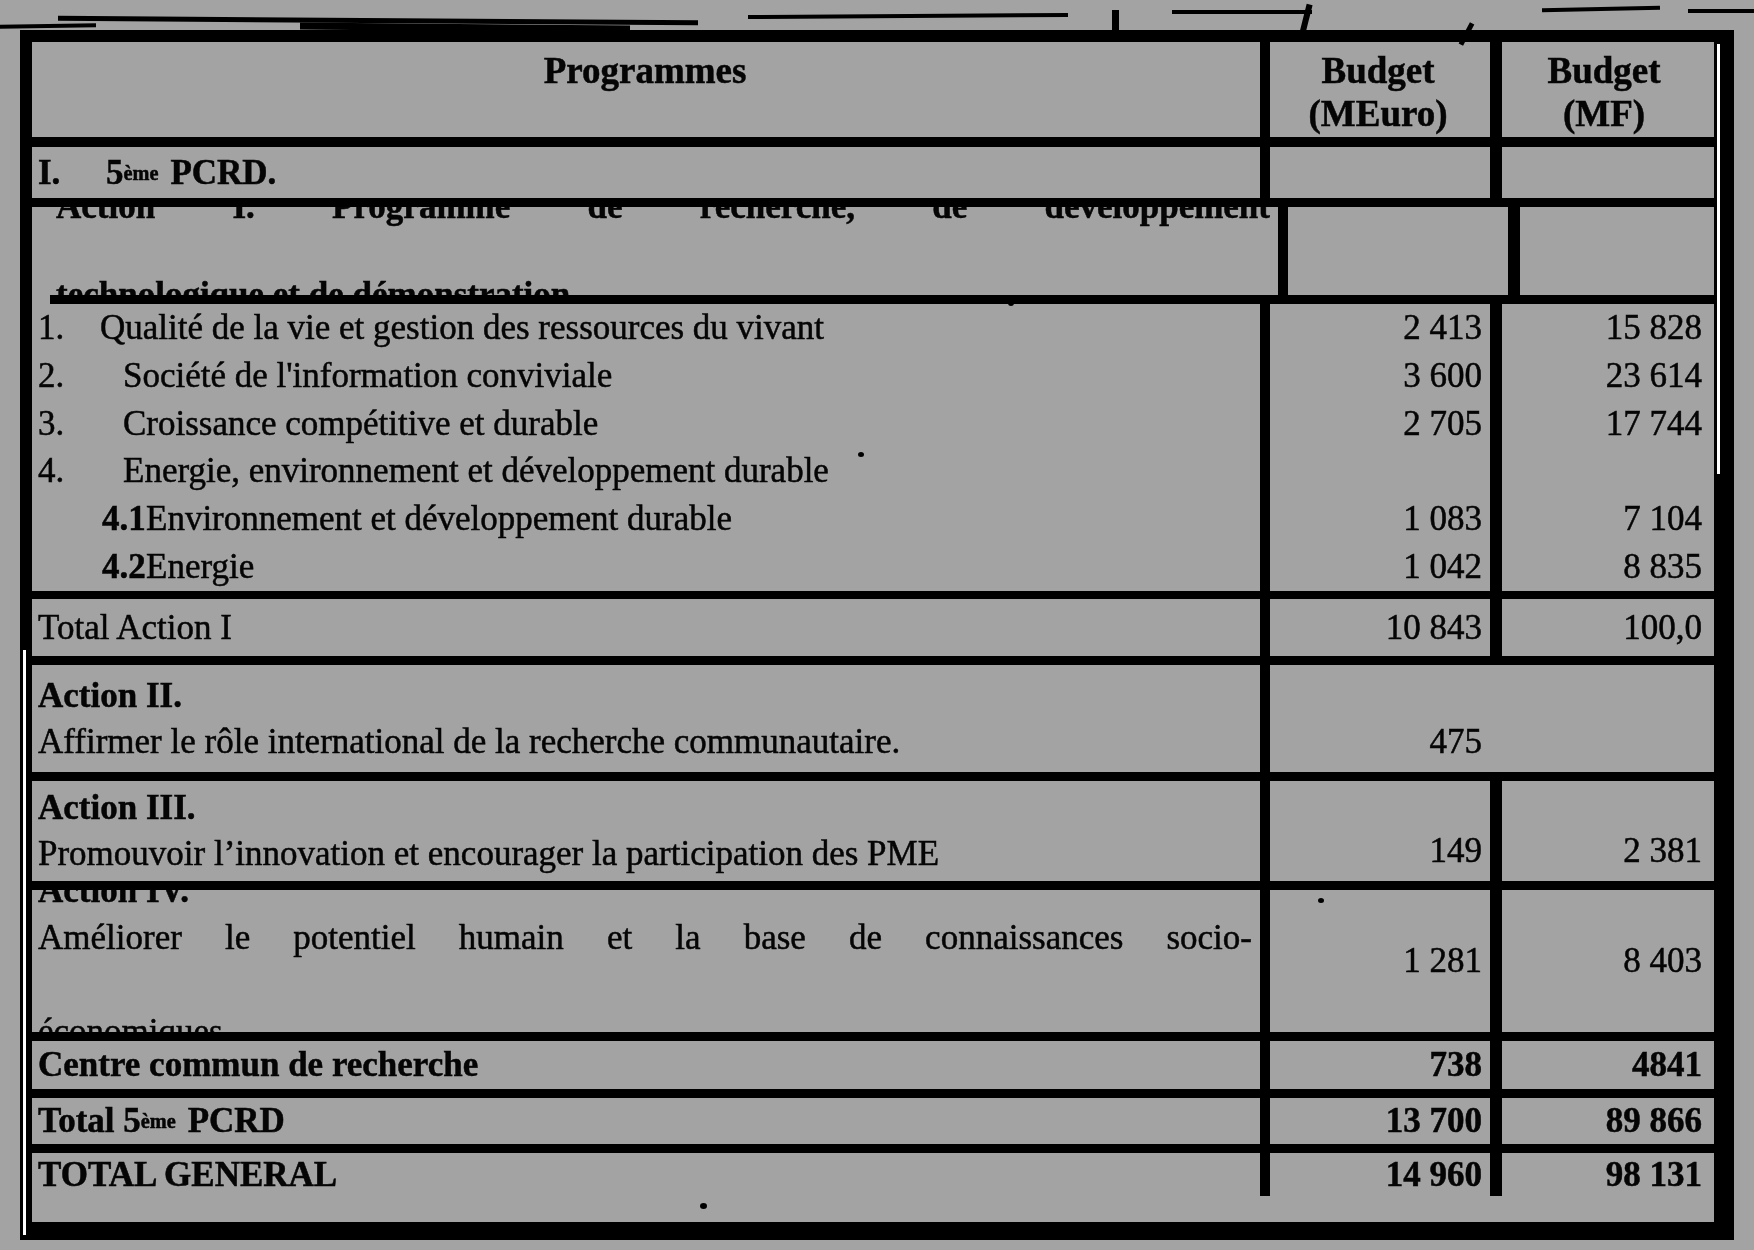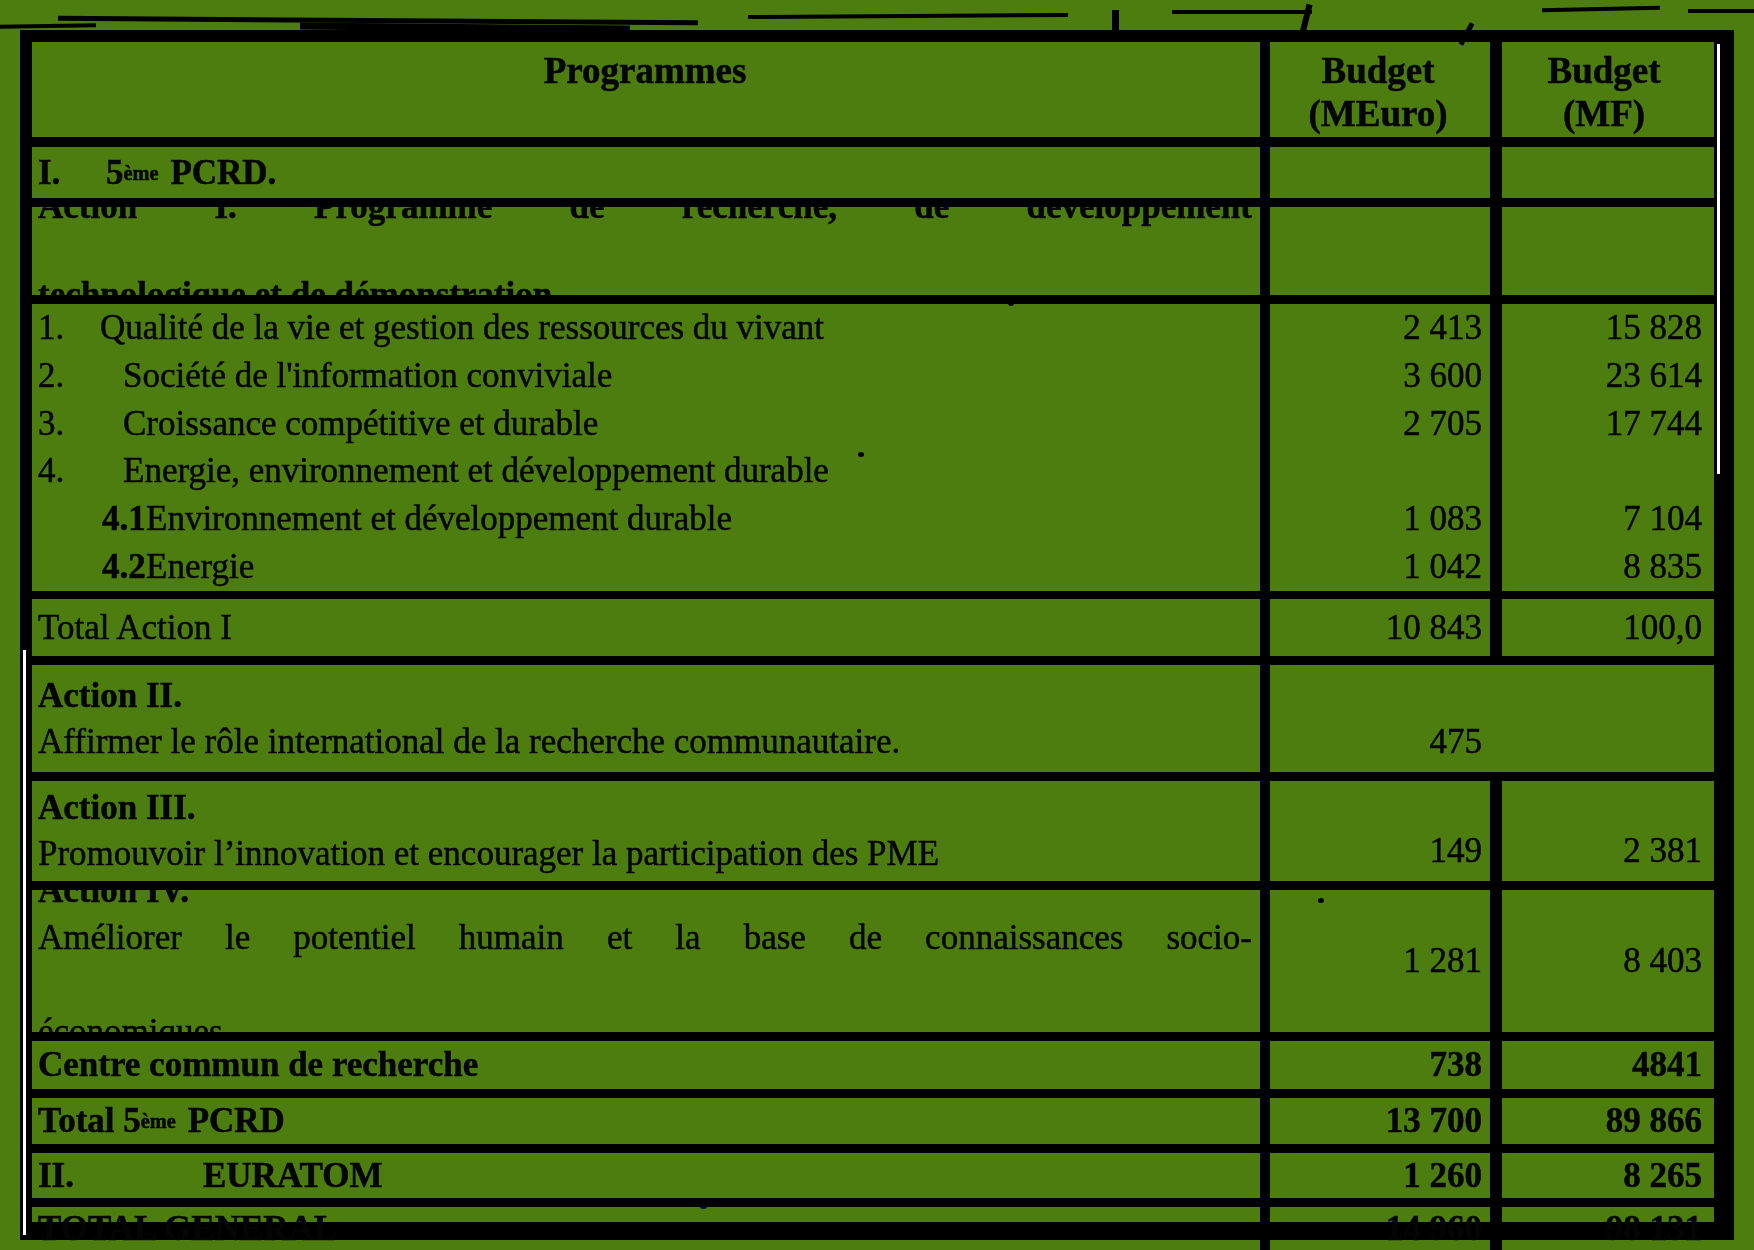--- a/index.html
+++ b/index.html
@@ -1,19 +1,19 @@
 <!DOCTYPE html>
 <html><head>
 <meta charset="utf-8">
 <style>
   html,body{margin:0;padding:0;background:#ffffff;}
   .page{
     position:relative;
     width:1754px;height:1250px;
-    background:#4d7c0f;
+    background:#a3a3a3;
     overflow:hidden;
     font-family:"Liberation Serif","DejaVu Serif",serif;
     color:#050505;
   }
   
   .tbl{
     position:absolute;left:20px;top:30px;
     width:1714px;height:1210px;
     box-sizing:border-box;
     border:12px solid #000;
@@ -32,21 +32,21 @@
   .c1{padding:0 8px 0 6px;}
   .c2{border-left:10px solid #000;padding:0 8px 0 4px;}
   .c3{border-left:12px solid #000;padding:0 12px 0 4px;}
   .b{font-weight:bold;}
   .val{display:flex;align-items:center;justify-content:flex-end;white-space:nowrap;}
   .val-bottom{align-items:flex-end;padding-bottom:10px;}
   .cen{display:flex;align-items:center;}
   
   .r-header{height:105px;border-bottom-width:10px;}
   .r-pcrd{height:60px;}
-  .r-action1{height:97px;}
+  .r-action1{height:97px;margin-left:18px;}
   .r-items{height:295px;border-bottom-width:8px;}
   .r-total1{height:66px;}
   .r-action2{height:116px;}
   .r-action3{height:109px;}
   .r-action4{height:151px;}
   .r-centre{height:57px;}
   .r-total5{height:55px;}
   .r-euratom{height:54px;}
   .r-totalgen{height:43px;border-bottom:none;}
   
@@ -225,28 +225,20 @@
     <div class="row r-total5">
       <div class="c c1 cen b">
         <span>Total 5</span>
           <sup class="s">ème</sup>
           <span class="rest">PCRD</span>
       </div>
       <div class="c c2 val b">13 700</div>
       <div class="c c3 val b">89 866</div>
     </div>
 
-    <div class="row r-euratom">
-      <div class="c c1 cen b">
-        <span class="numII">II.</span>
-        <span>EURATOM</span>
-      </div>
-      <div class="c c2 val b">1 260</div>
-      <div class="c c3 val b">8 265</div>
-    </div>
 
     <div class="row r-totalgen">
       <div class="c c1 cen b">TOTAL GENERAL</div>
       <div class="c c2 val b">14 960</div>
       <div class="c c3 val b">98 131</div>
     </div>
 
   </div>
 
   <div class="art w" style="left:23px;top:650px;width:3px;height:585px;"></div>

